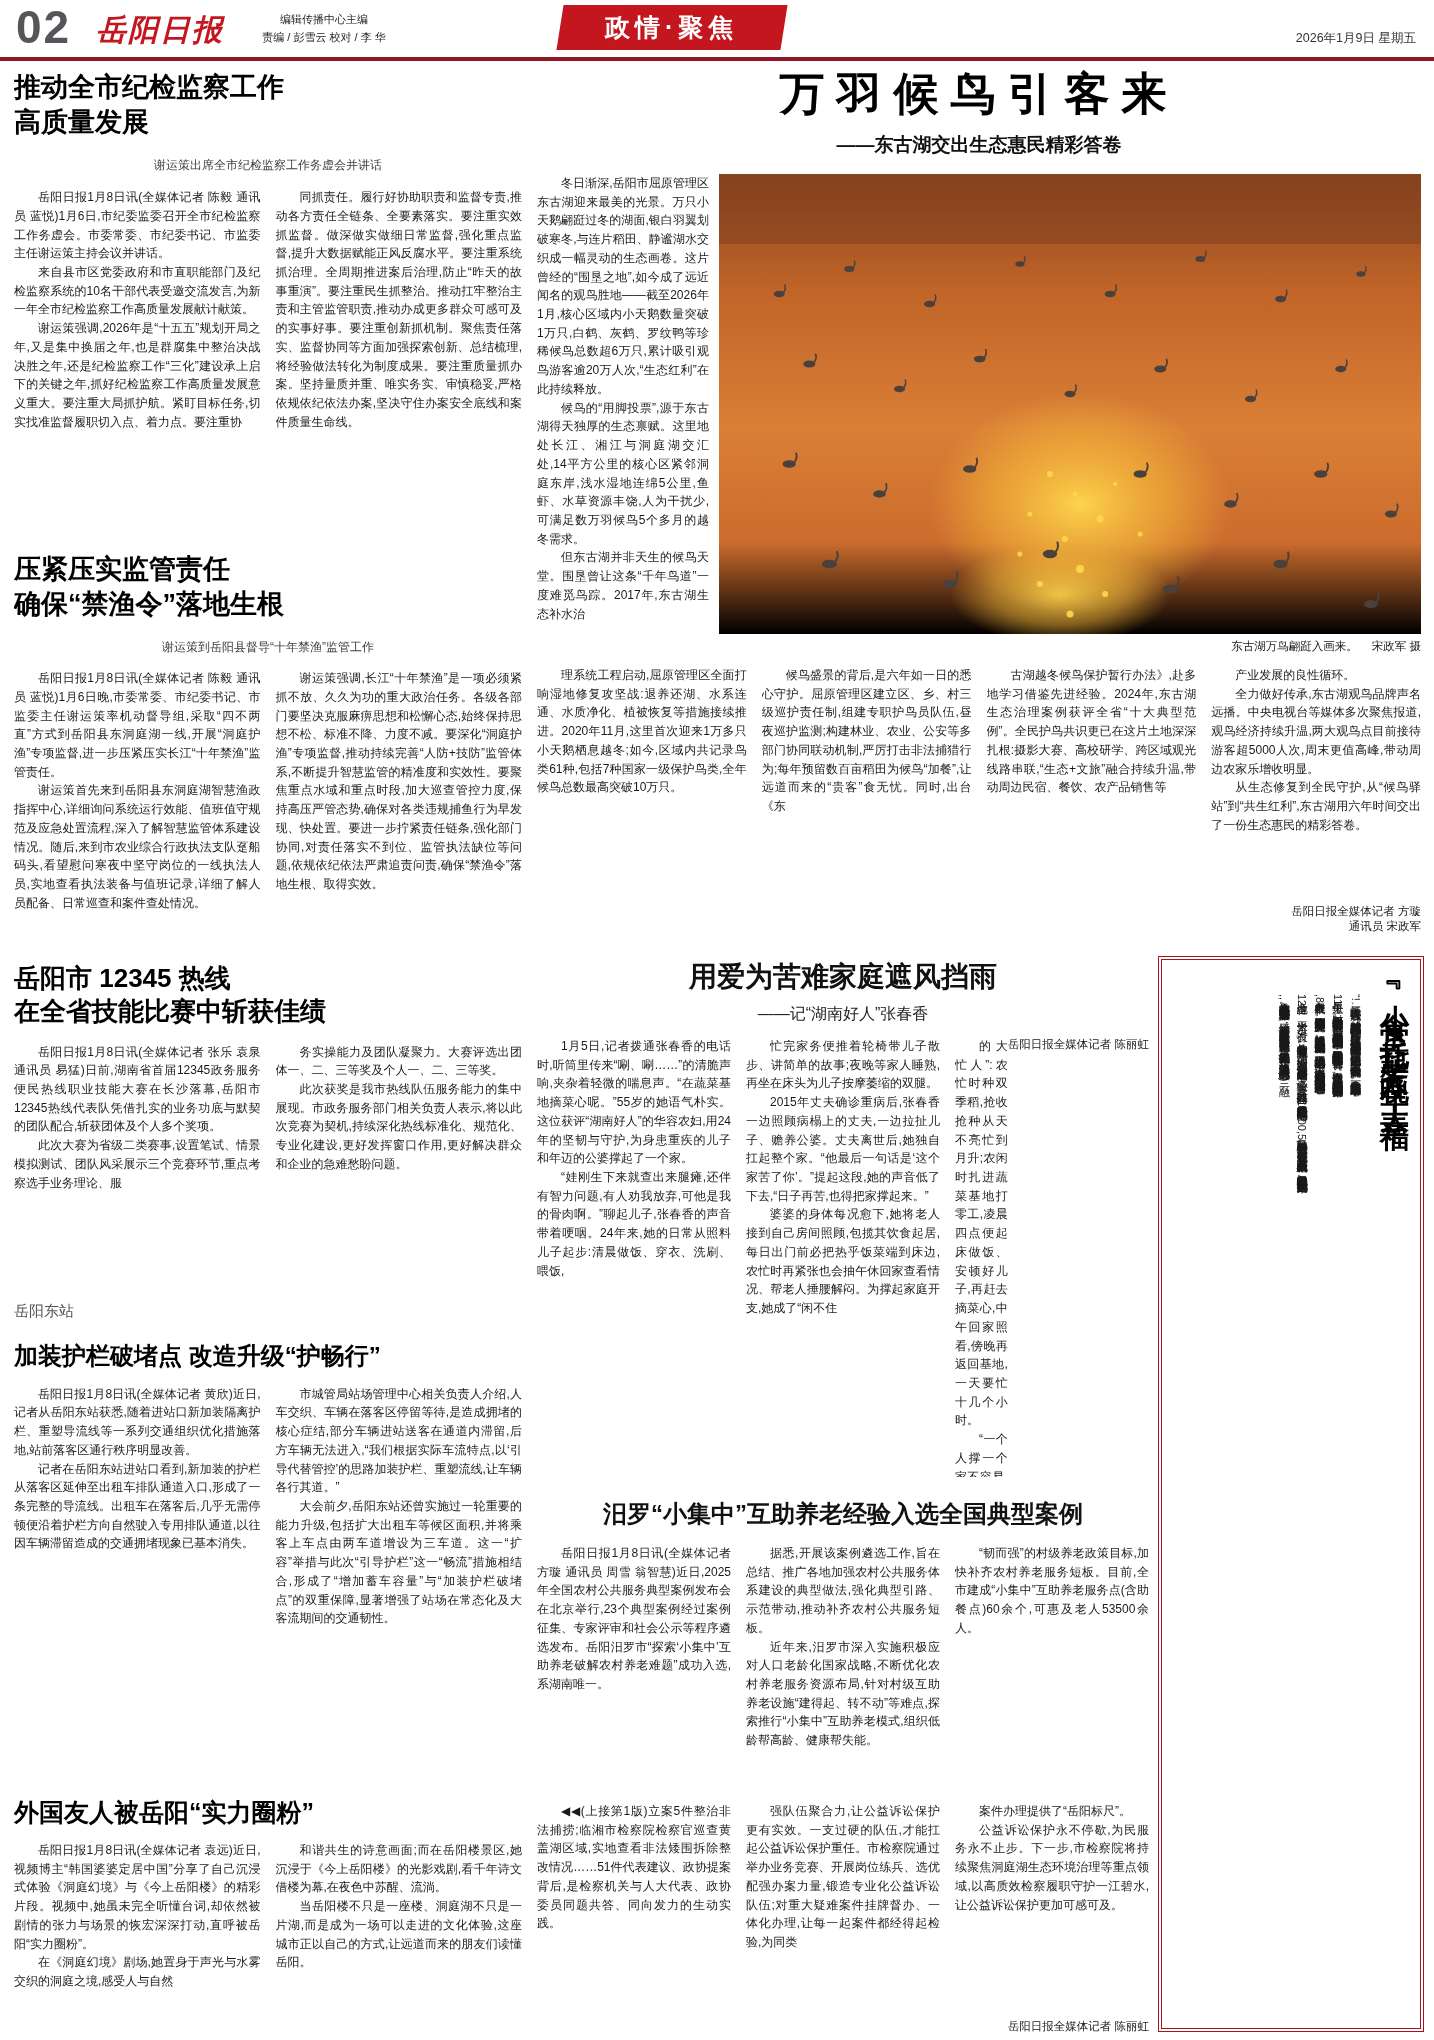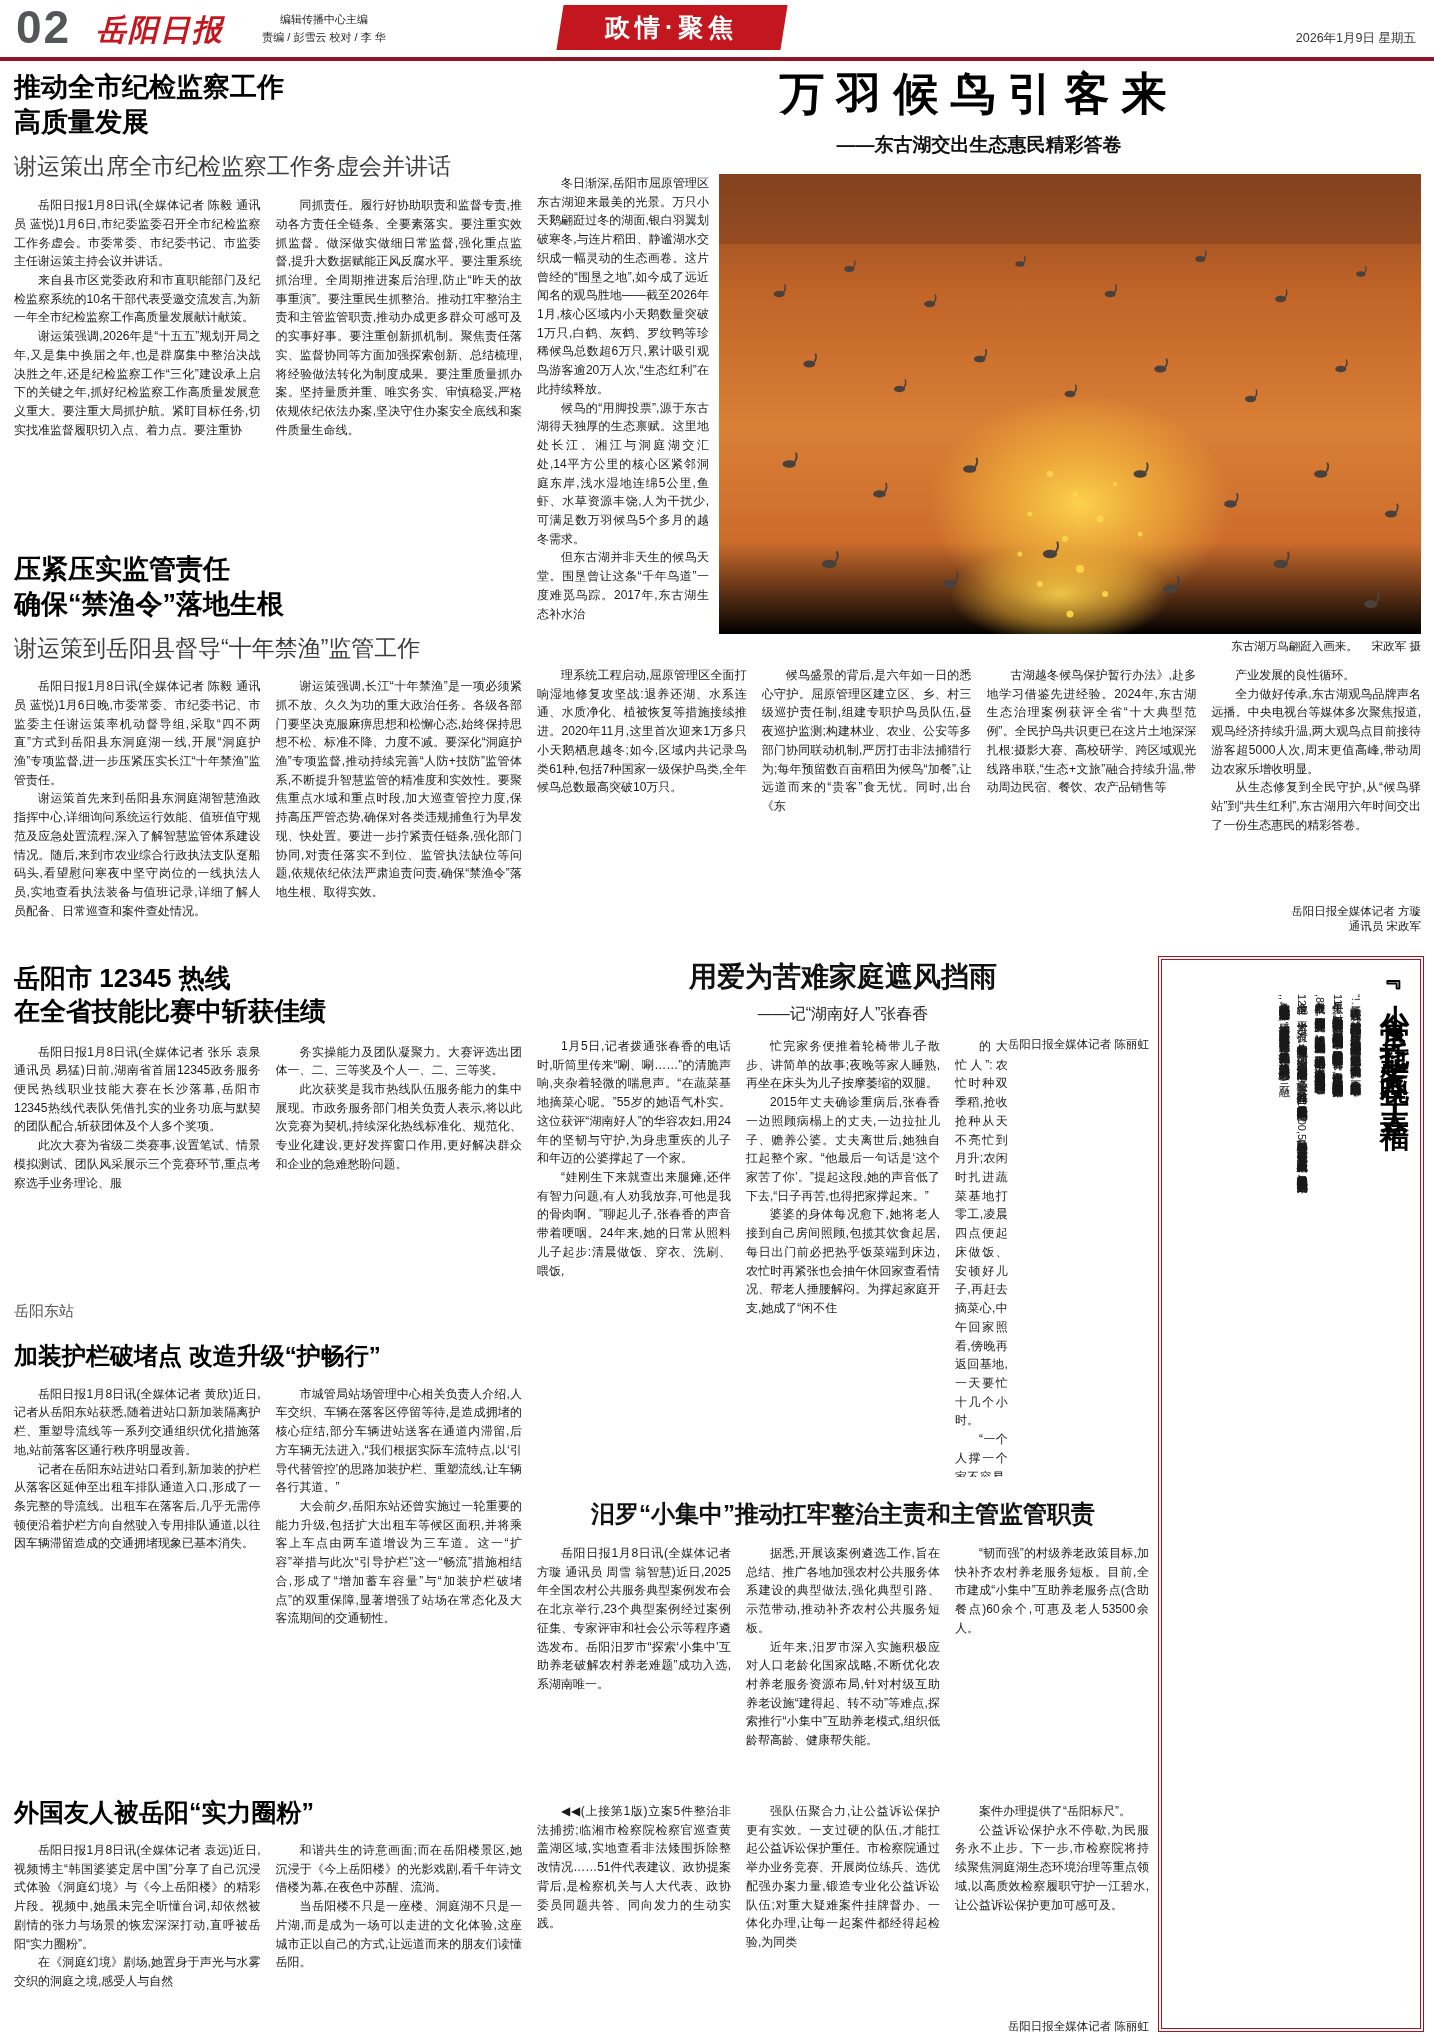--- a/index.html
+++ b/index.html
@@ -14,21 +14,21 @@
   #logo{left:96px;top:10px;font-size:30px;font-weight:bold;font-style:italic;
         font-family:"DejaVu Serif",serif;color:#c3161e;letter-spacing:2px;}
   #editors{left:224px;top:11px;width:200px;text-align:center;font-size:11px;color:#222;line-height:1.6;}
   #banner{left:560px;top:5px;width:224px;height:45px;background:#c3161e;transform:skewX(-9deg);
           display:flex;align-items:center;justify-content:center;}
   #banner .t{transform:skewX(9deg);color:#fff;font-size:25px;font-weight:bold;letter-spacing:5px;}
   #page-date{right:18px;top:30px;font-size:12.5px;color:#333;}
   #header-rule{left:0;top:57px;width:1434px;height:4px;background:#8e1626;}
   
   .hl{font-weight:bold;color:#000;line-height:1.28;}
-  .subhead{font-size:23px;color:#3d3d3d;font-weight:400;margin-top:12px;}
+  .subhead{font-size:12px;color:#3d3d3d;font-weight:400;margin-top:18px;text-align:center;}
   .cols{display:flex;gap:15px;}
   .cols>div{flex:1;overflow:hidden;}
   .plist p{margin:0;text-indent:2em;text-align:justify;font-size:12px;line-height:1.56;color:#1a1a1a;}
   .byline{text-align:right;font-size:11.5px;color:#1a1a1a;}
   
   #a-discipline{left:14px;top:70px;width:508px;height:480px;overflow:hidden;}
   #a-discipline .hl{font-size:27px;}
   #a-discipline .cols{margin-top:14px;height:300px;}
   #a-fishing{left:14px;top:552px;width:508px;height:406px;overflow:hidden;}
   #a-fishing .hl{font-size:27px;}
@@ -324,21 +324,21 @@
           </g>
         </svg>
         <div class="values-l1">我们的价值观</div>
         <div class="values-l2">岳阳故事</div>
       </div>
     </div>
   </div>
 </div>
 
 <div class="abs" id="a-miluo">
-  <div class="miluo-headline">汨罗“小集中”推动扛牢整治主责和主管监管职责</div>
+  <div class="miluo-headline">汨罗“小集中”互助养老经验入选全国典型案例</div>
   <div class="cols">
     <div class="plist">
         <p>岳阳日报1月8日讯(全媒体记者 方璇 通讯员 周雪 翁智慧)近日,2025年全国农村公共服务典型案例发布会在北京举行,23个典型案例经过案例征集、专家评审和社会公示等程序遴选发布。岳阳汨罗市“探索‘小集中’互助养老破解农村养老难题”成功入选,系湖南唯一。</p>
       </div>
     <div class="plist">
         <p>据悉,开展该案例遴选工作,旨在总结、推广各地加强农村公共服务体系建设的典型做法,强化典型引路、示范带动,推动补齐农村公共服务短板。</p>
         <p>近年来,汨罗市深入实施积极应对人口老龄化国家战略,不断优化农村养老服务资源布局,针对村级互助养老设施“建得起、转不动”等难点,探索推行“小集中”互助养老模式,组织低龄帮高龄、健康帮失能。</p>
       </div>
     <div class="plist">
         <p>“韧而强”的村级养老政策目标,加快补齐农村养老服务短板。目前,全市建成“小集中”互助养老服务点(含助餐点)60余个,可惠及老人53500余人。</p>

